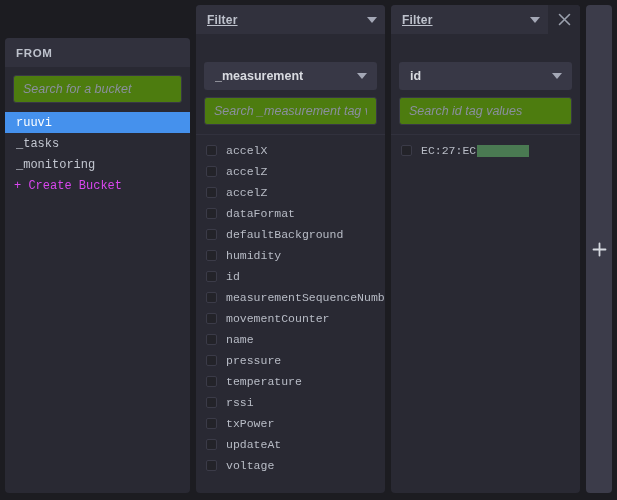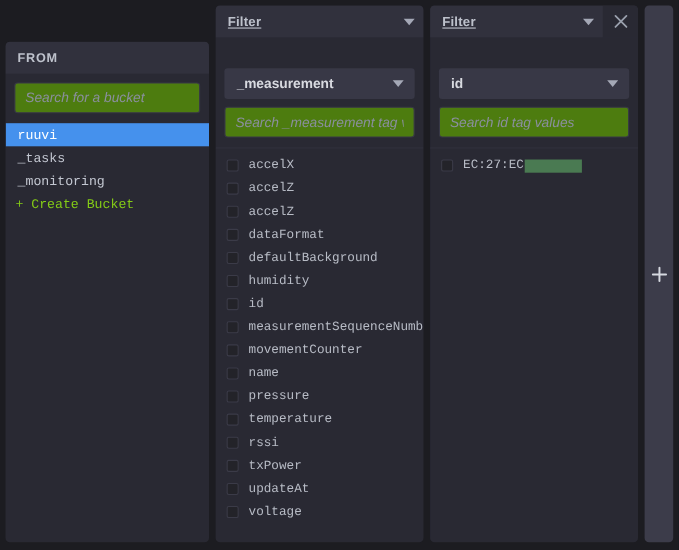--- a/index.html
+++ b/index.html
@@ -158,21 +158,21 @@
     color: #c3c7d1;
     cursor: pointer;
     white-space: nowrap;
     text-align: center;
   }
   .bucket-item.selected {
     background: #4591ed;
     color: #ffffff;
   }
   .bucket-item.create {
-    color: #84cc16;
+    color: #d946ef;
     padding-left: 9px;
   }
 
   
   .cb-list {
     flex: 1;
     padding-top: 5px;
     overflow: hidden;
   }
   .cb-row {

